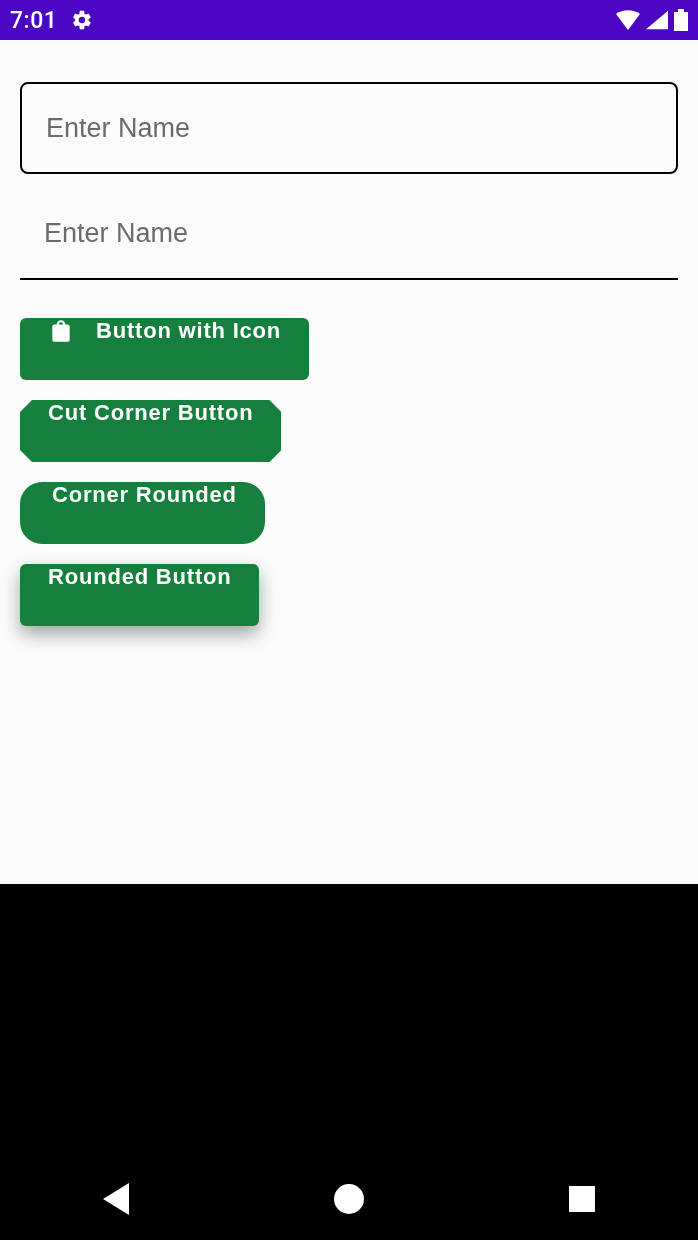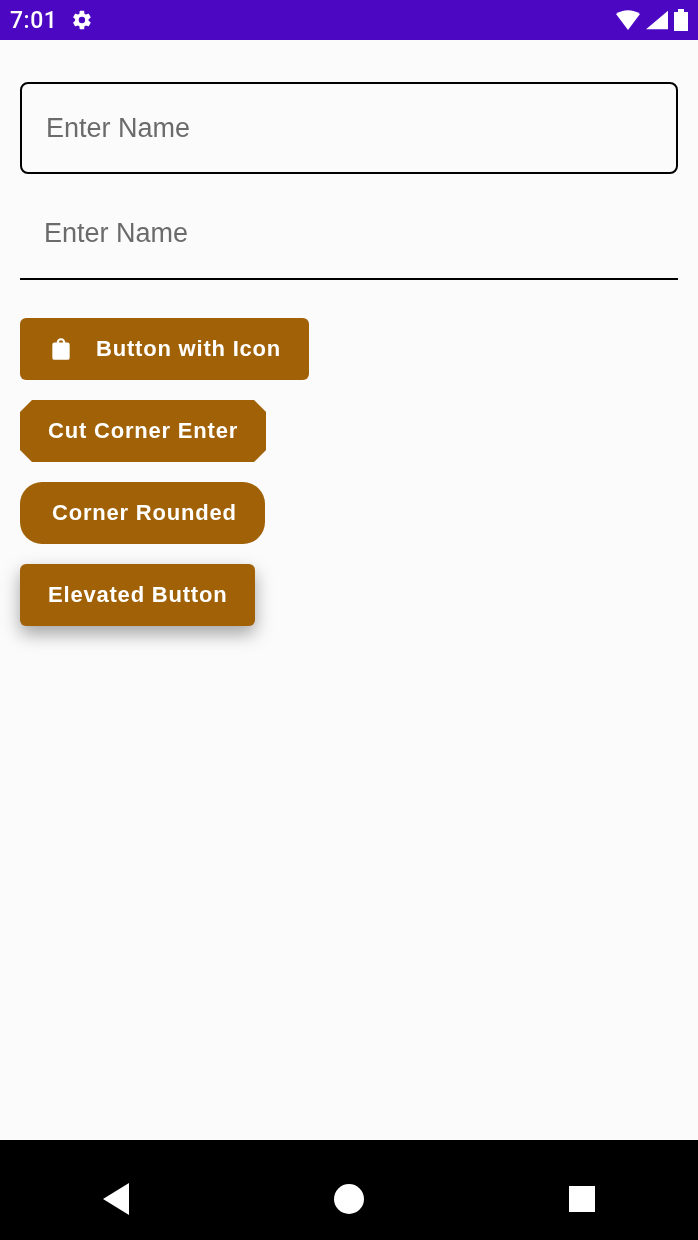--- a/index.html
+++ b/index.html
@@ -13,38 +13,38 @@
   .statusbar .left { display:flex; align-items:center; gap:14px; }
   .statusbar .time { font-size:23px; font-weight:500; letter-spacing:0.5px; }
   .statusbar .right { display:flex; align-items:center; gap:6px; }
   .gear-svg { width:22px; height:22px; fill:#fff; }
   .wifi-svg { width:24px; height:20px; fill:#fff; }
   .signal-svg { width:22px; height:20px; fill:#fff; }
   .battery-svg { width:14px; height:22px; fill:#fff; }
 
   
   .content {
-    background:#fbfbfc; height:1100px; padding:42px 20px 20px 20px;
+    background:#fbfbfc; height:844px; padding:42px 20px 20px 20px;
   }
 
   .outlined-field {
     width:100%; height:92px; border:2px solid #000; border-radius:8px; background:transparent;
     padding:0 24px; font-size:27px; color:#6b6b6b;
   }
   .outlined-field::placeholder { color:#6b6b6b; }
 
   .underline-field {
     width:100%; height:92px; border:none; border-bottom:2px solid #000; background:transparent;
     padding:0 24px; font-size:27px; color:#6b6b6b; margin-top:14px;
   }
   .underline-field::placeholder { color:#6b6b6b; }
 
   .btn {
-    display:inline-flex; align-items:center; justify-content:center;
-    background:#a16207; color:#fff; font-weight:700; letter-spacing:0.8px;
+    display:inline-flex; align-items:flex-start; justify-content:center;
+    background:#15803d; color:#fff; font-weight:700; letter-spacing:0.8px;
     font-size:22px; height:62px; padding:0 28px; border:none; cursor:pointer;
     margin-top:20px;
   }
   .btn-row { display:block; }
   .btn-icon-svg { width:26px; height:26px; fill:#fff; margin-right:22px; }
 
   .btn-default { border-radius:6px; }
   .btn-cut {
     border-radius:0;
     clip-path: polygon(12px 0, calc(100% - 12px) 0, 100% 12px, 100% calc(100% - 12px), calc(100% - 12px) 100%, 12px 100%, 0 calc(100% - 12px), 0 12px);
@@ -101,33 +101,33 @@
         <button class="btn btn-default">
           <svg class="btn-icon-svg" viewBox="0 0 24 24">
             <path d="M18 6h-2a4 4 0 0 0-8 0H6a2 2 0 0 0-2 2v12a2 2 0 0 0 2 2h12a2 2 0 0 0 2-2V8a2 2 0 0 0-2-2zm-6-2a2 2 0 0 1 2 2h-4a2 2 0 0 1 2-2z"></path>
           </svg>
           <span>Button with Icon</span>
         </button>
       </div>
 
       <div class="btn-row">
         <button class="btn btn-cut">
-          <span>Cut Corner Enter</span>
+          <span>Cut Corner Button</span>
         </button>
       </div>
 
       <div class="btn-row">
         <button class="btn btn-round">
           <span>Corner Rounded</span>
         </button>
       </div>
 
       <div class="btn-row">
         <button class="btn btn-elevated">
-          <span>Elevated Button</span>
+          <span>Rounded Button</span>
         </button>
       </div>
 
     </div>
 
   </div>
 
   <div class="navbar">
     <div class="nav-tri"></div>
     <div class="nav-circle"></div>

